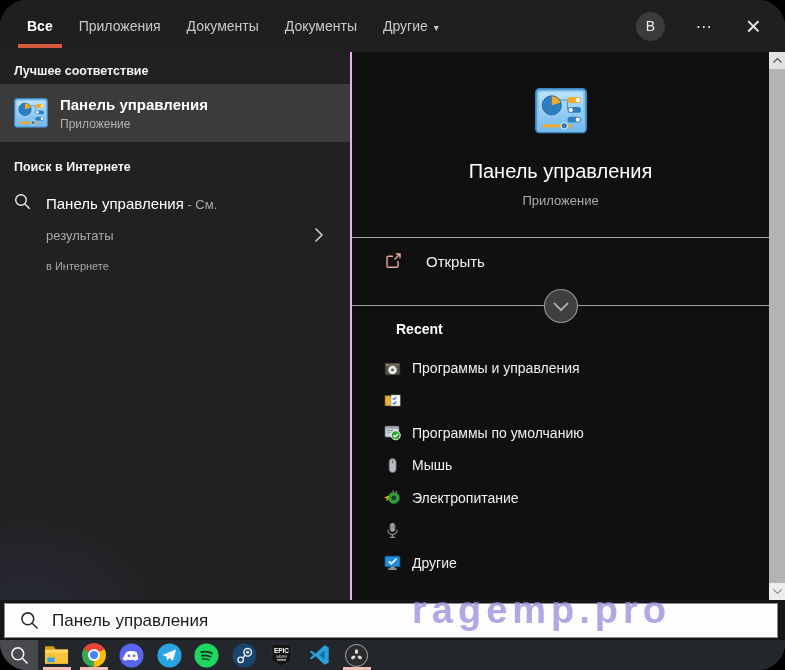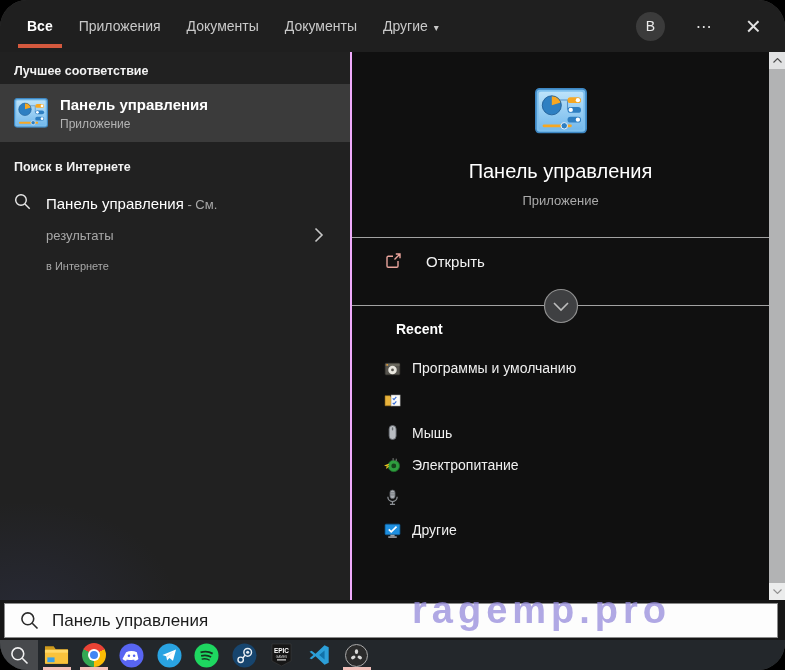--- a/index.html
+++ b/index.html
@@ -227,29 +227,40 @@
 
       <ul class="recent-list">
         <li class="recent-item">
           <svg class="ri-icon" viewBox="0 0 16 16">
             <rect x="1" y="3" width="14" height="11" rx="1" fill="#56544e" stroke="#2e2d29" stroke-width="0.7"></rect>
             <rect x="1.4" y="3.4" width="13.2" height="2.2" fill="#6b695f"></rect>
             <circle cx="3" cy="4.5" r="0.8" fill="#f0a030"></circle>
             <circle cx="8" cy="9.3" r="4" fill="#e9e7df"></circle>
             <circle cx="8" cy="9.3" r="1.3" fill="#56544e"></circle>
           </svg>
-          <span class="ri-label">Программы и умолчанию</span>
+          <span class="ri-label">Программы и управления</span>
         </li>
         <li class="recent-item">
           <svg class="ri-icon" viewBox="0 0 16 16">
             <path d="M1 3.5 H5.5 L6.8 5.2 H8 V13 H1 Z" fill="#e8b33c" stroke="#a5771d" stroke-width="0.5"></path>
             <rect x="6.6" y="2.8" width="8.6" height="10.4" fill="#fbfbf8" stroke="#8a8a8a" stroke-width="0.5"></rect>
             <path d="M8.2 6 L9.4 7.2 L11.6 4.6" stroke="#3a6fd8" stroke-width="1.1" fill="none"></path>
             <path d="M8.2 10.2 L9.4 11.4 L11.6 8.8" stroke="#3a6fd8" stroke-width="1.1" fill="none"></path>
           </svg>
+        </li>
+        <li class="recent-item">
+          <svg class="ri-icon" viewBox="0 0 16 16">
+            <rect x="1" y="2.2" width="13" height="10" rx="1" fill="#cdd3da" stroke="#7d8288" stroke-width="0.6"></rect>
+            <rect x="1.3" y="2.5" width="12.4" height="2" fill="#9fa6ad"></rect>
+            <rect x="2.4" y="5.6" width="6" height="1.1" fill="#8b9199"></rect>
+            <rect x="2.4" y="7.6" width="4.4" height="1.1" fill="#aab0b7"></rect>
+            <circle cx="11" cy="10.6" r="4.3" fill="#27a327" stroke="#fff" stroke-width="0.9"></circle>
+            <path d="M8.9 10.6 L10.4 12.2 L13.2 9.1" stroke="#fff" stroke-width="1.3" fill="none"></path>
+          </svg>
+          <span class="ri-label">Программы по умолчанию</span>
         </li>
         <li class="recent-item">
           <svg class="ri-icon" viewBox="0 0 16 16">
             <rect x="4.8" y="1.4" width="6.6" height="13.2" rx="3.3" fill="#b9bdc2" stroke="#62666b" stroke-width="0.8"></rect>
             <rect x="7.4" y="3" width="1.3" height="3" rx="0.65" fill="#6a6e73"></rect>
           </svg>
           <span class="ri-label">Мышь</span>
         </li>
         <li class="recent-item">
           <svg class="ri-icon" viewBox="0 0 16 16">

